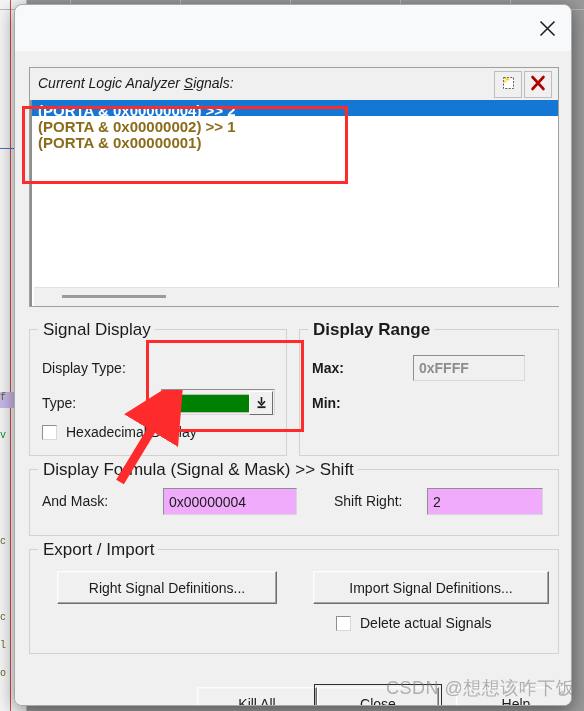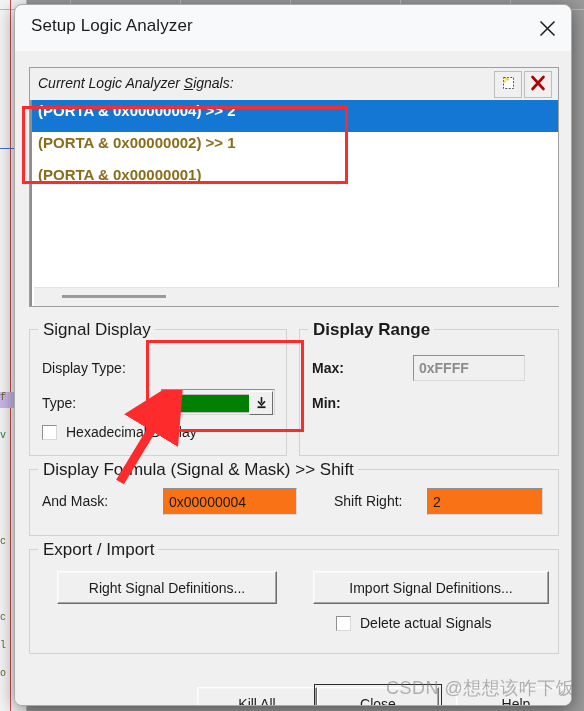--- a/index.html
+++ b/index.html
@@ -73,41 +73,41 @@
     border:1px solid #bdbdbd;display:flex;align-items:center;justify-content:center;
   }
   #tb-new{right:36px;}
   #tb-del{right:6px;}
 
   #listbody{
     position:absolute;left:0;top:32px;width:528px;height:206px;background:#fff;
     border-left:2px solid #8f8f8f;box-sizing:border-box;
   }
   .listrow{
-    height:32px;line-height:22px;padding-left:6px;
+    height:16px;line-height:22px;padding-left:6px;
     font:bold 15px/22px "Liberation Sans",sans-serif;
     color:#8a6d1a;white-space:nowrap;
   }
   .listrow.sel{background:#1577d4;color:#fff;}
   #hscroll{
     position:absolute;left:2px;bottom:0;width:526px;height:18px;background:#f0f0f0;
     border-top:1px solid #e2e2e2;
   }
   #hscroll .thumb{position:absolute;left:28px;top:7px;width:104px;height:3px;background:#9b9b9b;}
 
   
   #gSignal{left:14px;top:278px;width:256px;height:126px;}
   #gRange{left:284px;top:278px;width:258px;height:126px;font-weight:bold;}
   #gFormula{left:14px;top:418px;width:528px;height:66px;}
   #gExport{left:14px;top:498px;width:528px;height:104px;}
 
   .flabel{position:absolute;font-size:14px;color:#1b1b1b;white-space:nowrap;}
 
   .tfield{
-    position:absolute;background:#f97316;
+    position:absolute;background:#f0abfc;
     border:1px solid #8f8f8f;border-right-color:#d8d8d8;border-bottom-color:#d8d8d8;
     box-sizing:border-box;
   }
   .tfield span{position:absolute;left:5px;top:50%;transform:translateY(-50%);font-size:14px;color:#1b1b1b;}
   .tfield.disabled{background:#f0f0f0;}
   .tfield.disabled span{color:#8d8d8d;}
 
   
   #combo{position:absolute;left:131px;top:26px;width:114px;height:26px;
     background:#fff;border:1px solid #8f8f8f;border-right-color:#d8d8d8;border-bottom-color:#d8d8d8;box-sizing:border-box;}
@@ -176,21 +176,20 @@
   <div class="bg-strip" style="top:430px;color:#1a7f37">v</div>
   <div class="bg-strip" style="top:536px">c</div>
   <div class="bg-strip" style="top:612px">c</div>
   <div class="bg-strip" style="top:640px">l</div>
   <div class="bg-strip" style="top:668px">o</div>
 </div>
 
 <div id="dialog">
 
   <div id="titlebar">
-    <div class="title">Setup Logic Analyzer</div>
     <div id="closebtn">
       <span>
         <svg width="17" height="17" viewBox="0 0 17 17">
             <path d="M1.5 1.5 L15.5 15.5 M15.5 1.5 L1.5 15.5" stroke="#1b1b1b" stroke-width="1.5" fill="none"></path>
           </svg>
       </span>
     </div>
   </div>
 
   <div id="client">

